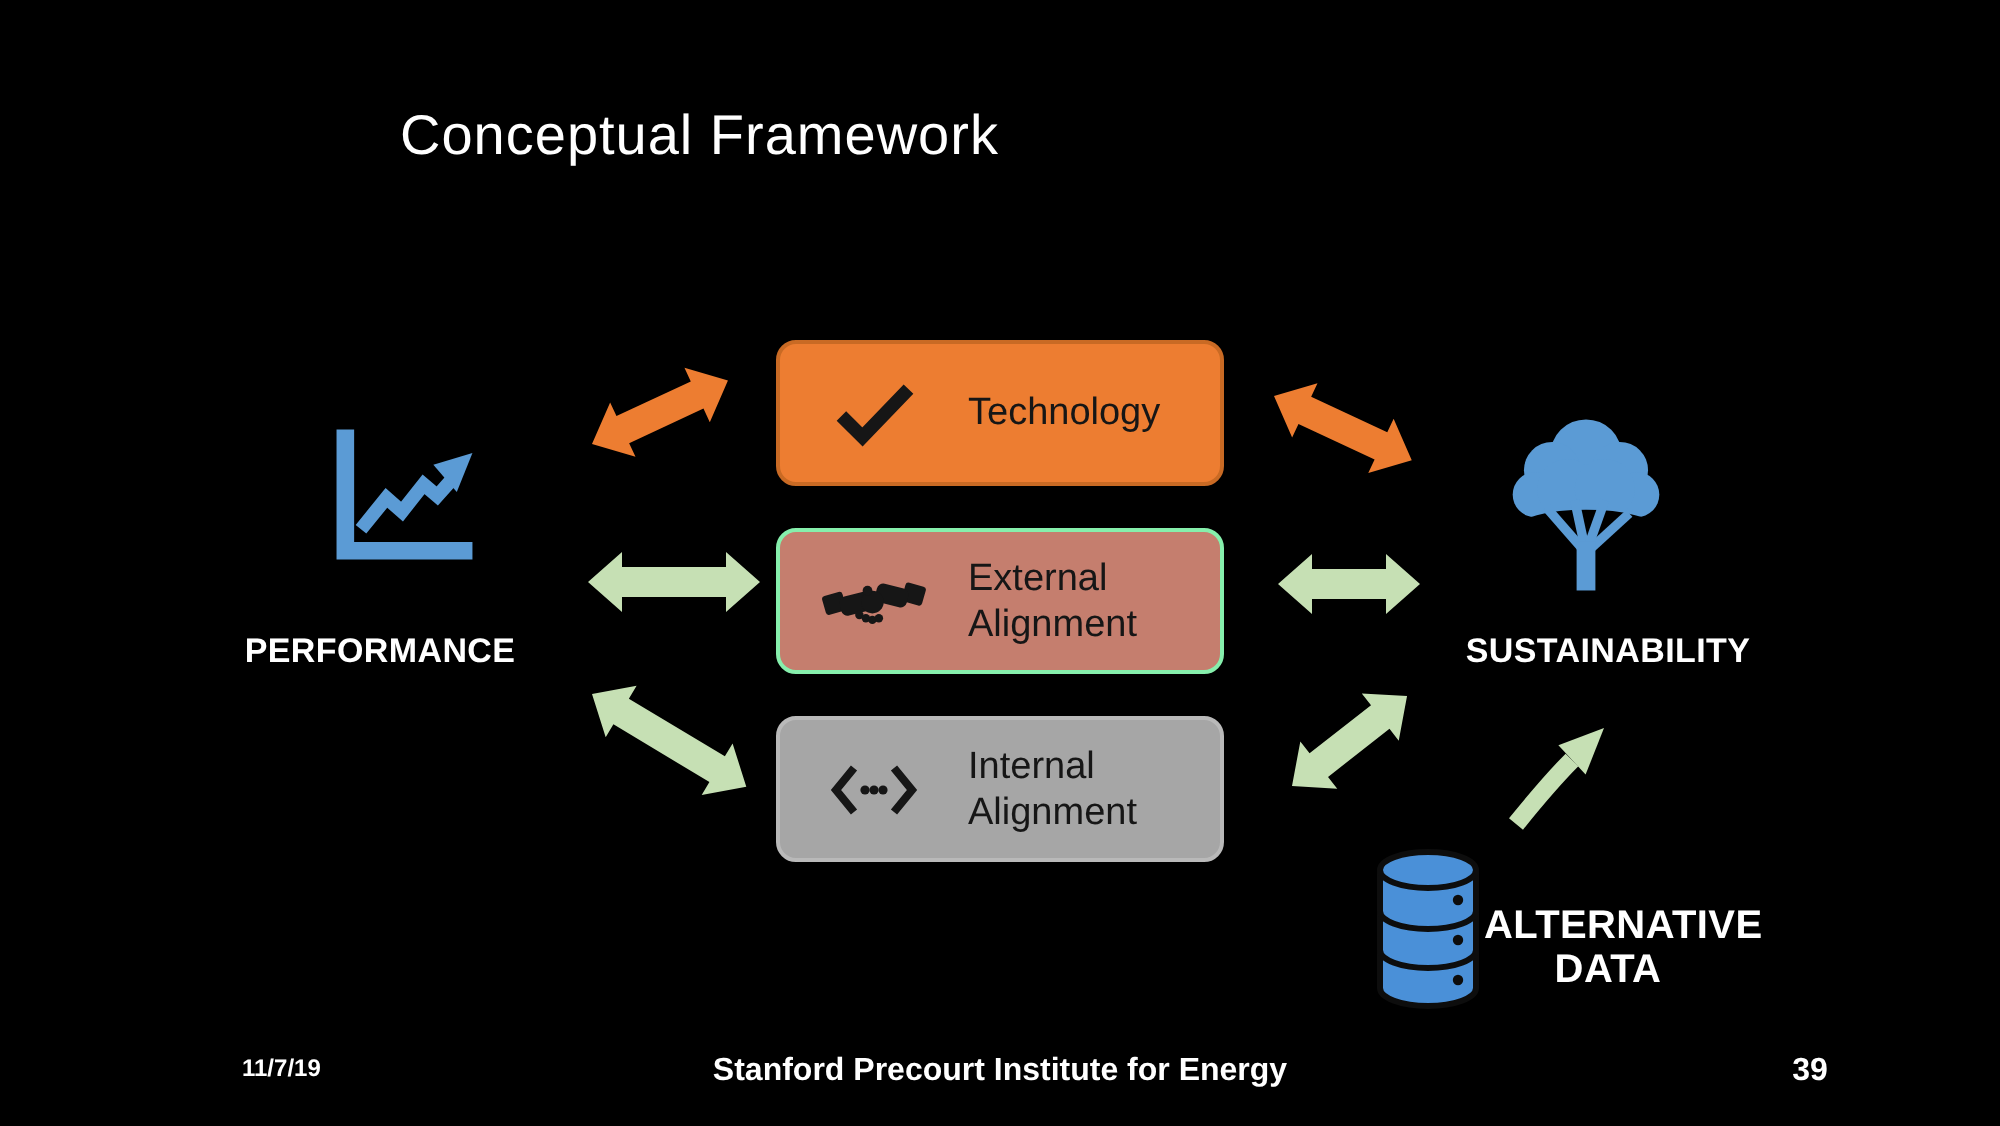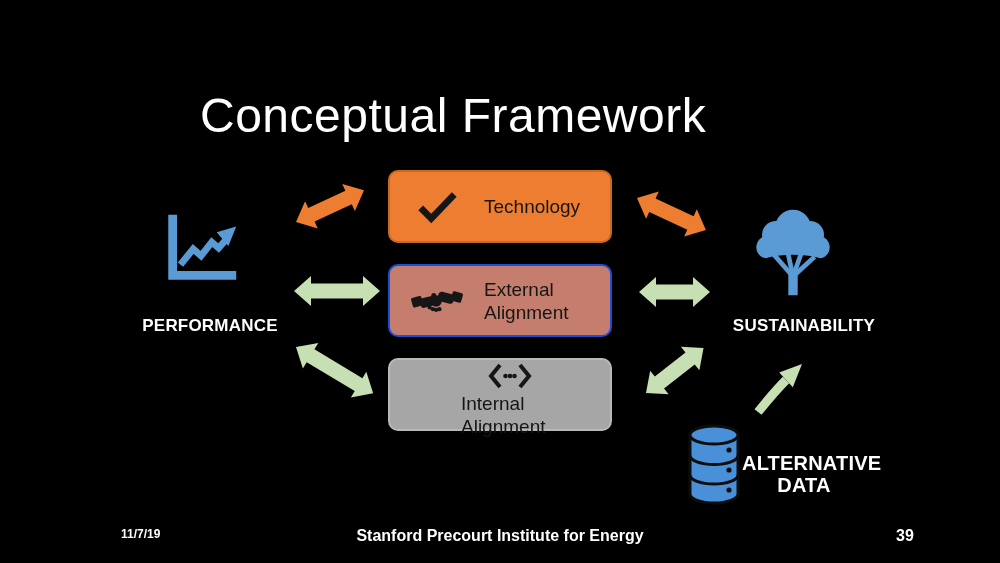--- a/index.html
+++ b/index.html
@@ -3,47 +3,47 @@
 <meta charset="utf-8">
 <style>
   html,body{margin:0;padding:0;background:#000;}
   .slide{
     position:relative;width:1000px;height:563px;margin:0 auto;
     background:var(--background,#000);overflow:hidden;
     font-family:"Liberation Sans", sans-serif;
   }
   .title{
     position:absolute;left:200px;top:52px;
-    font-size:48px;font-weight:400;color:var(--text-light,#fff);
-    letter-spacing:0.5px;white-space:nowrap;margin-top:36px;
+    font-size:28px;font-weight:400;color:var(--text-light,#fff);
+    letter-spacing:0.5px;white-space:nowrap;
   }
   
   .node-label{
     position:absolute;color:var(--text-light,#fff);font-weight:700;
     font-size:17px;text-align:center;line-height:22px;letter-spacing:0.2px;
   }
   .perf-icon{position:absolute;left:158px;top:204px;}
-  .perf-label{left:126px;top:315px;width:168px;}
+  .perf-label{left:106px;top:315px;width:168px;}
   .tree-icon{position:absolute;left:746px;top:204px;}
   .sus-label{left:720px;top:315px;width:168px;}
   .db-icon{position:absolute;left:683px;top:421px;}
   .alt-label{left:742px;top:452px;width:124px;font-size:20px;}
   
   .fbox{
     position:absolute;left:388px;width:224px;height:73px;border-radius:10px;
     display:flex;align-items:center;padding-left:20px;box-sizing:border-box;
   }
   .fbox .icn{width:54px;flex:none;display:flex;justify-content:center;align-items:center;}
   .fbox .lbl{
     margin-left:20px;font-size:19px;line-height:23px;color:var(--text-dark,#151515);
     width:118px;
   }
   .fbox-technology{top:170px;background:var(--box-orange,#ED7D31);border:2px solid #c96a24;}
-  .fbox-external{top:264px;background:var(--box-salmon,#C57E6E);border:2px solid #1d4ed8;}
-  .fbox-internal{top:358px;background:var(--box-gray,#A6A6A6);border:2px solid #b9b9b9;flex-direction:column;}
+  .fbox-external{top:264px;background:var(--box-salmon,#C57E6E);border:2px solid #86efac;}
+  .fbox-internal{top:358px;background:var(--box-gray,#A6A6A6);border:2px solid #b9b9b9;}
   
   .arrows{position:absolute;left:0;top:0;width:1000px;height:563px;}
   .fl-orange{fill:var(--arrow-orange,#ED7D31);}
   .fl-green{fill:var(--arrow-green,#C6E0B4);}
   .st-green{stroke:var(--arrow-green,#C6E0B4);fill:none;}
   
   .st-blue{stroke:var(--icon-blue,#5B9BD5);fill:none;}
   .fl-blue{fill:var(--icon-blue,#5B9BD5);}
   .fl-db{fill:var(--database-blue,#4A90D8);stroke:#0d0d0d;stroke-width:3;}
   .st-db{stroke:#0d0d0d;fill:none;stroke-width:3;}

